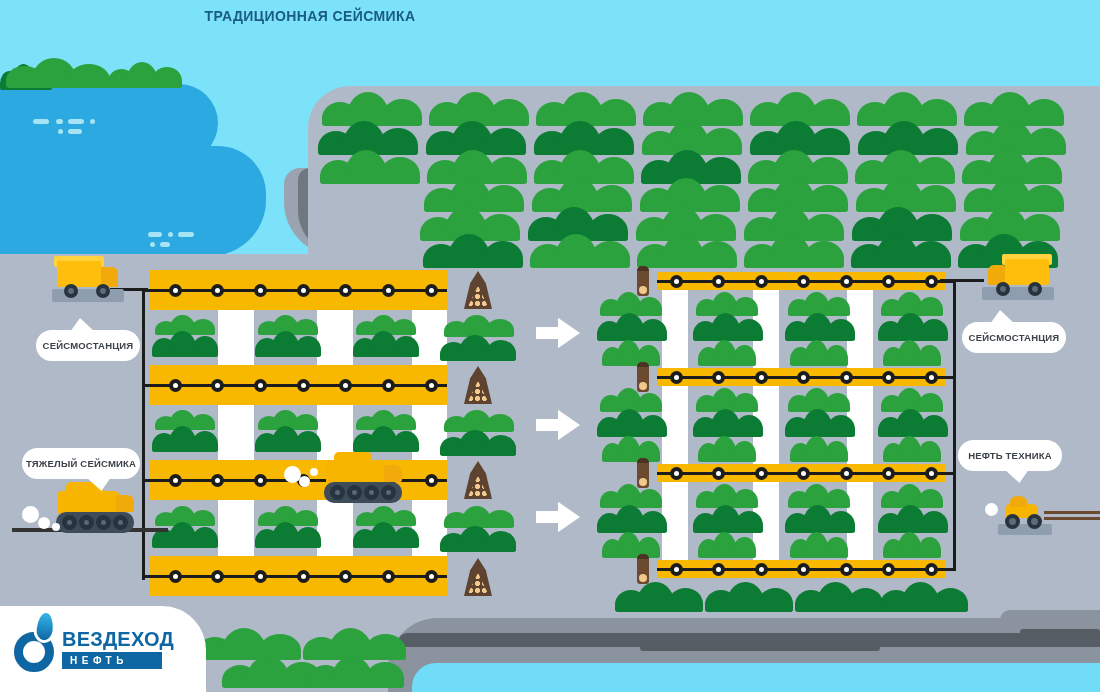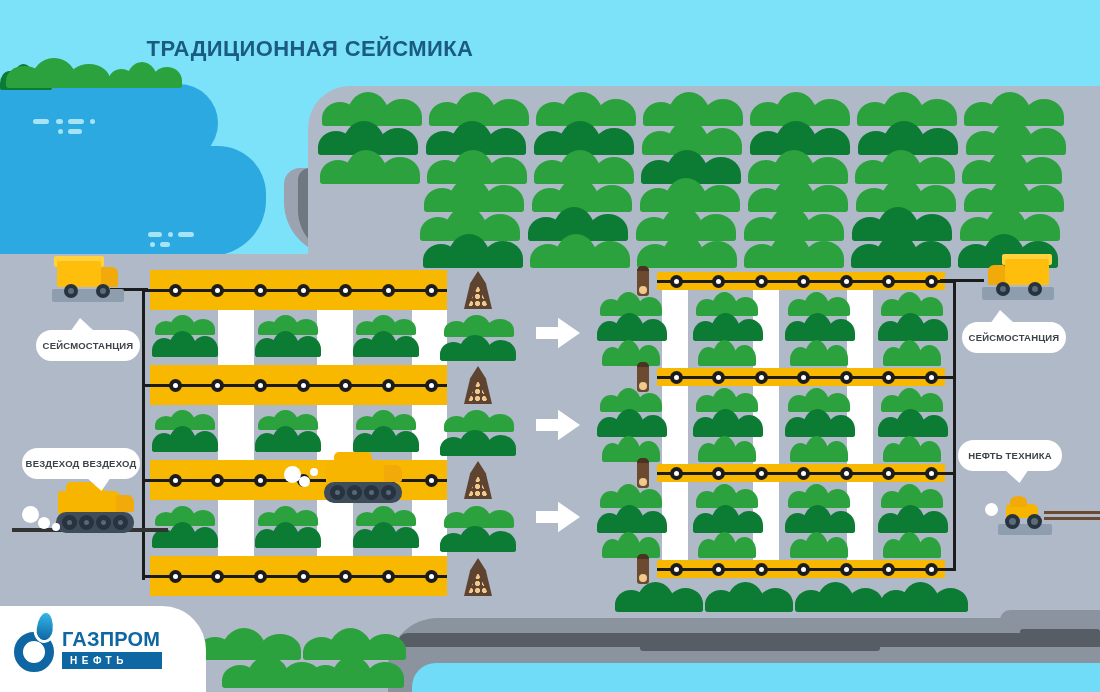--- a/index.html
+++ b/index.html
@@ -52,21 +52,21 @@
   
   .arrow{position:absolute;width:44px;height:34px;background:#fff;
     clip-path:polygon(0 32%,50% 32%,50% 5%,100% 50%,50% 95%,50% 68%,0 68%);}
   
   .bubble{position:absolute;background:#fff;border-radius:16px;display:flex;align-items:center;justify-content:center;
     font-size:9.5px;font-weight:bold;color:#3C4249;letter-spacing:.2px;z-index:20;white-space:nowrap;}
   .bubble .tail{position:absolute;width:25px;height:14px;background:#fff;}
   .tail-up{top:-12px;clip-path:polygon(40% 0,0 100%,100% 100%);}
   .tail-down{bottom:-12px;clip-path:polygon(0 0,100% 0,62% 100%);}
   
-  .title{position:absolute;top:36px;font-size:22px;font-weight:bold;color:#1A5B84;text-align:center;
+  .title{position:absolute;top:8px;font-size:14px;font-weight:bold;color:#1A5B84;text-align:center;
     letter-spacing:.4px;z-index:20;}
   
   .card{position:absolute;left:0;top:606px;width:206px;height:86px;background:#fff;border-top-right-radius:44px;z-index:18;}
   .lg-ring{position:absolute;left:14px;top:26px;width:40px;height:40px;border:9px solid #0E67A3;border-radius:50%;}
   .lg-flame{position:absolute;left:37px;top:7px;width:16px;height:27px;background:linear-gradient(180deg,#35B6E9,#0E67A3);
     border-radius:50% 50% 50% 50%/62% 62% 38% 38%;transform:rotate(6deg);box-shadow:0 0 0 3px #fff;}
   .lg-brand{position:absolute;left:62px;top:22px;font-size:20px;font-weight:bold;color:#0E67A3;letter-spacing:.2px;}
   .lg-sub{position:absolute;left:62px;top:46px;width:100px;height:17px;background:#0E67A3;color:#fff;font-size:10px;
     font-weight:bold;letter-spacing:4.5px;line-height:17px;padding-left:8px;}
 </style>
@@ -76,35 +76,35 @@
 <div id="stage">
 
   <div class="title" style="left:120px;width:380px">ТРАДИЦИОННАЯ СЕЙСМИКА</div>
 
   <div class="bubble" style="left:36px;top:330px;width:104px;height:31px">
     <span class="tail tail-up" style="left:34px"></span>
     <span>СЕЙСМОСТАНЦИЯ</span>
   </div>
   <div class="bubble" style="left:22px;top:448px;width:118px;height:31px">
     <span class="tail tail-down" style="left:64px"></span>
-    <span>ВЕЗДЕХОД ВЕЗДЕХОД</span>
+    <span>ТЯЖЕЛЫЙ СЕЙСМИКА</span>
   </div>
   <div class="bubble" style="left:962px;top:322px;width:104px;height:31px">
     <span class="tail tail-up" style="left:28px"></span>
     <span>СЕЙСМОСТАНЦИЯ</span>
   </div>
   <div class="bubble" style="left:958px;top:440px;width:104px;height:31px">
     <span class="tail tail-down" style="left:46px"></span>
     <span>НЕФТЬ ТЕХНИКА</span>
   </div>
 
   <div class="card">
     <div class="lg-ring"></div>
     <div class="lg-flame"></div>
-    <div class="lg-brand">ГАЗПРОМ</div>
+    <div class="lg-brand">ВЕЗДЕХОД</div>
     <div class="lg-sub">НЕФТЬ</div>
   </div>
 <div class="abs" style="left: 0px; top: 84px; width: 218px; height: 78px; background: rgb(43, 169, 224); border-radius: 0px 42px 42px 0px;"></div>
     <div class="abs" style="left: 0px; top: 84px; width: 162px; height: 168px; background: rgb(43, 169, 224); border-radius: 0px;"></div>
     <div class="abs" style="left: 0px; top: 146px; width: 266px; height: 110px; background: rgb(43, 169, 224); border-radius: 0px 48px 56px 0px;"></div>
     <div class="abs" style="left: 33px; top: 119px; width: 16px; height: 5px; background: rgb(166, 227, 244); border-radius: 3px;"></div>
     <div class="abs" style="left: 56px; top: 119px; width: 7px; height: 5px; background: rgb(166, 227, 244); border-radius: 3px;"></div>
     <div class="abs" style="left: 68px; top: 119px; width: 16px; height: 5px; background: rgb(166, 227, 244); border-radius: 3px;"></div>
     <div class="abs" style="left: 90px; top: 119px; width: 5px; height: 5px; background: rgb(166, 227, 244); border-radius: 3px;"></div>
     <div class="abs" style="left: 58px; top: 129px; width: 5px; height: 5px; background: rgb(166, 227, 244); border-radius: 3px;"></div>

